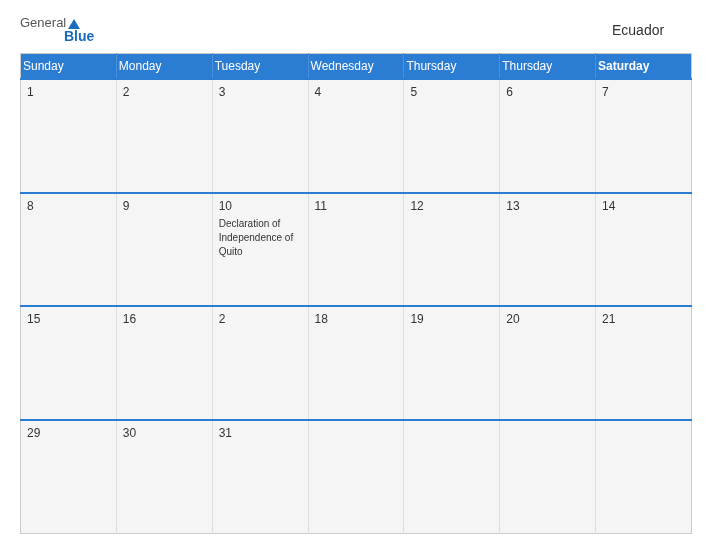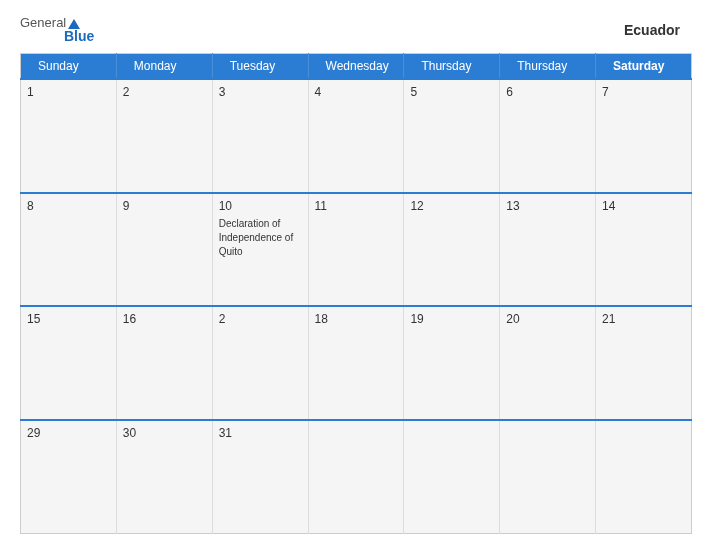--- a/index.html
+++ b/index.html
@@ -53,39 +53,38 @@
     .title {
       font-size: 28px;
       color: #333;
       font-weight: normal;
       text-align: center;
       flex: 1;
     }
     .country {
       font-size: 14px;
       color: #333;
-      text-align: center;
+      text-align: left;
       min-width: 80px;
-      font-weight: bold;
     }
     .calendar {
       flex: 1;
       border: 1px solid #ccc;
       border-collapse: collapse;
       width: 100%;
       table-layout: fixed;
     }
     .calendar thead tr {
       background-color: #2b7cd3;
     }
     .calendar thead th {
       color: #fff;
       font-size: 12px;
       font-weight: normal;
-      padding: 5px 17px;
+      padding: 5px 2px;
       text-align: left;
       border-right: 1px solid #4a90d9;
     }
     .calendar thead th:last-child {
       border-right: none;
       font-weight: bold;
     }
     .calendar tbody tr {
       border-top: 2px solid #2b7cd3;
     }

